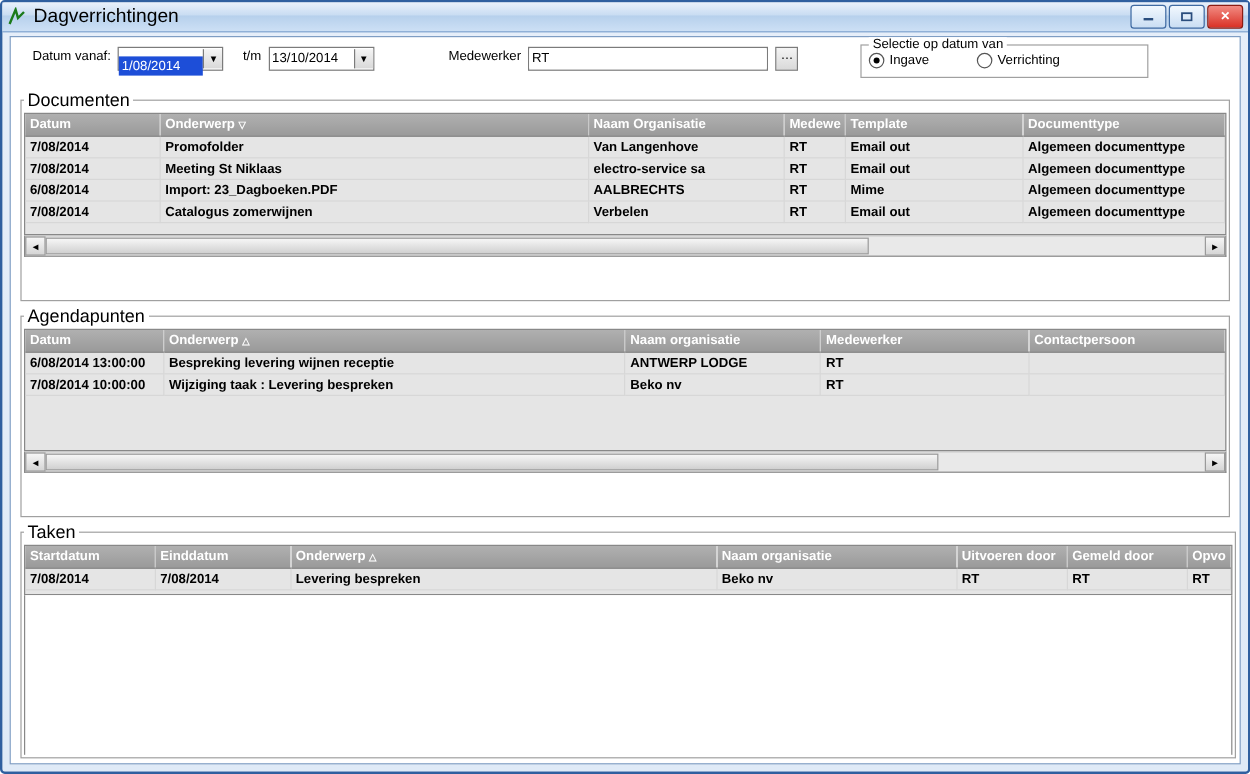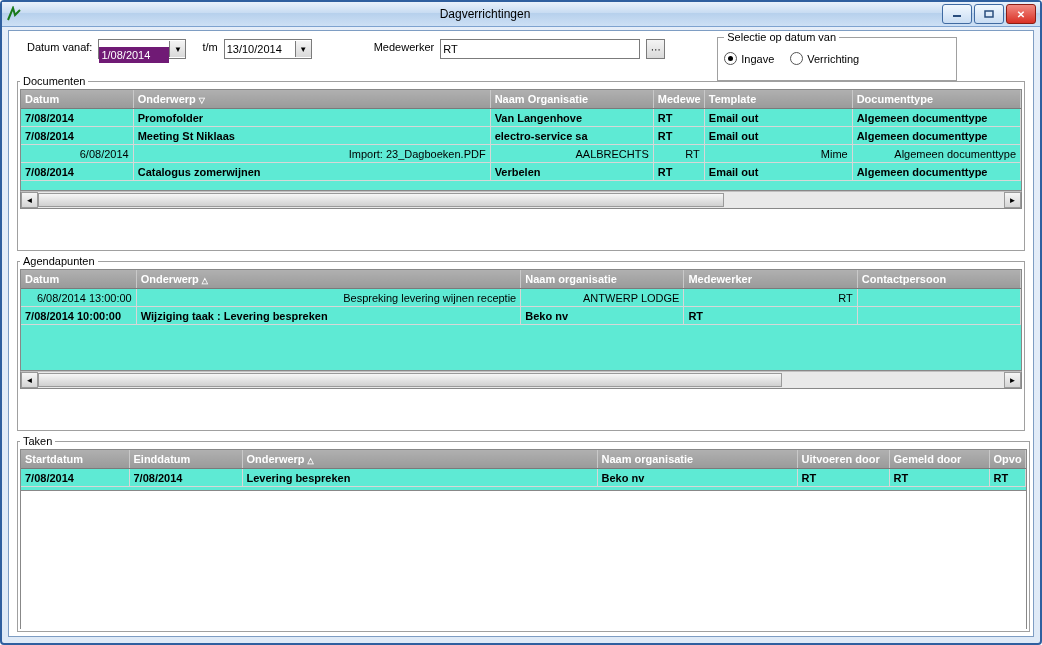--- a/index.html
+++ b/index.html
@@ -25,22 +25,22 @@
     display: flex;
     align-items: center;
     padding: 0 4px;
   }
   .titlebar .icon {
     width: 16px; height:16px;
     margin-right: 6px;
   }
   .titlebar .title {
     flex: 1;
-    text-align: center;
-    font-size: 12px;
+    text-align: left;
+    font-size: 16px;
     color: #000;
   }
   .titlebar .win-btns {
     display: flex;
     gap: 2px;
   }
   .win-btn {
     width: 28px; height: 18px;
     border: 1px solid #3f6aa2;
     border-radius: 3px;
@@ -92,21 +92,21 @@
     width:66px;
   }
   .date-box .arrow {
     width:15px; height:16px;
     border-left:1px solid #7b7b7b;
     background:linear-gradient(#f4f4f4,#d9d9d9);
     display:flex;align-items:center;justify-content:center;
     font-size:8px;
   }
   .date-box.sel input{
-    background:#701a75;
+    background:#1d4ed8;
     color:#fff;
     margin-top:12px;
   }
   .medewerker-box {
     display:flex;
     align-items:center;
     border:1px solid #7b7b7b;
     height:18px;
     background:#fff;
     margin-top:2px;
@@ -121,57 +121,57 @@
     margin-top:2px;
     background:linear-gradient(#f4f4f4,#d9d9d9);
     display:flex;align-items:center;justify-content:center;
     font-size:10px;
   }
   .groupbox {
     border:1px solid #a0a0a0;
     padding:3px 6px 4px 6px;
     position:relative;
     margin-top:0;
-    height:44px;
+    height:28px;
     box-sizing:border-box;
     display:flex;
     align-items:center;
-    gap:16px;
+    gap:40px;
   }
   .groupbox .legend{
     position:absolute;
     top:-7px; left:6px;
     background:#fff;
     padding:0 3px;
     font-size:11px;
   }
   .radio {
-    display:flex; align-items:center; gap:4px;
+    display:flex; align-items:flex-start; gap:4px;
   }
   .radio .dot{
     width:11px;height:11px;border:1px solid #555;border-radius:50%;
     display:flex;align-items:center;justify-content:center;
   }
   .radio.checked .dot::after{
     content:""; width:5px;height:5px;background:#000;border-radius:50%;
   }
   fieldset.section {
     border:1px solid #a0a0a0;
     margin:4px 0 0 0;
     padding:2px 2px 2px 2px;
     display:flex;
     flex-direction:column;
   }
   fieldset.section > legend{
-    font-size:11px;
+    font-size:15px;
     padding:0 3px;
   }
   .grid {
     border:1px solid #888;
-    background:#5eead4;
+    background:#e5e5e5;
     overflow:hidden;
   }
   .grid table{
     border-collapse:collapse;
     width:100%;
     table-layout:fixed;
   }
   .grid th{
     background:#9e9e9e;
     background:linear-gradient(#b0b0b0,#9a9a9a);
@@ -188,22 +188,21 @@
   .grid td{
     padding:1px 4px;
     border-right:1px solid #d7d7d7;
     border-bottom:1px solid #d7d7d7;
     height:15px;
     white-space:nowrap;
     overflow:hidden;
     font-weight:bold;
   }
   .grid tr.hl td{
-    font-weight:normal;
-    text-align:right;
+    font-weight:bold;
   }
   .sort-ind{
     font-size:8px;
     margin-left:3px;
   }
   .blank-fill{
     flex:1;
     background:#fff;
     border-left:1px solid #888;
     border-right:1px solid #888;

